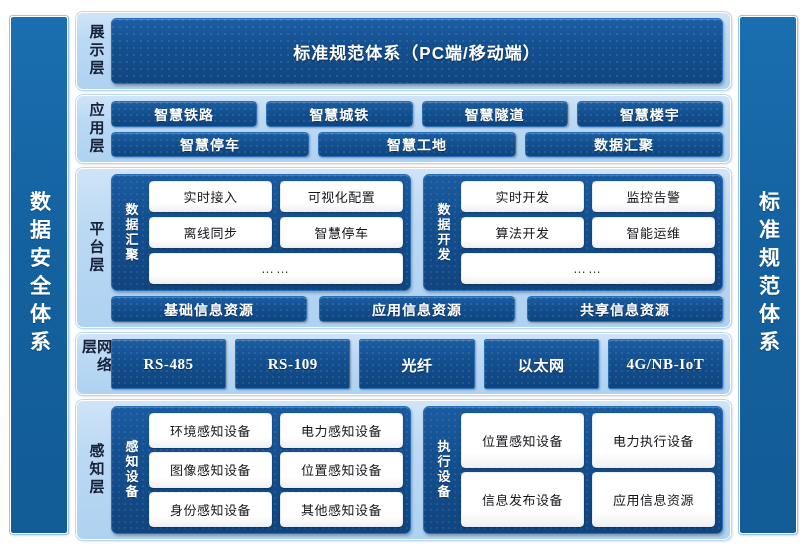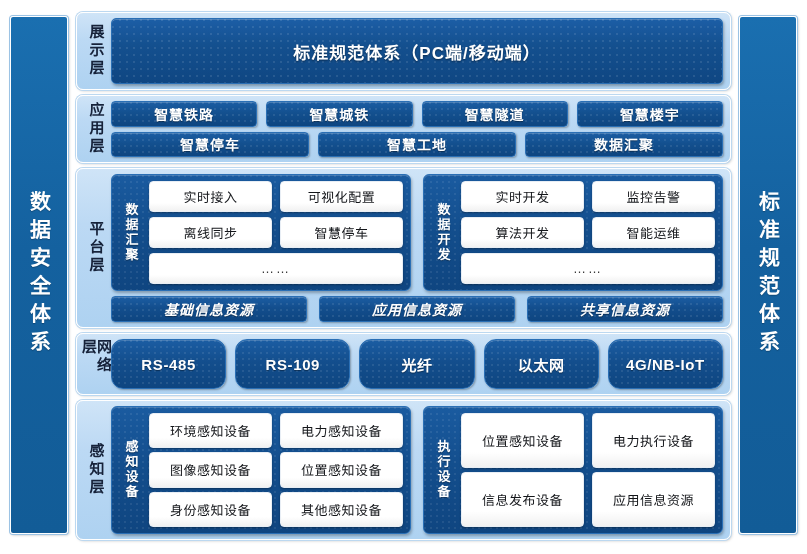--- a/index.html
+++ b/index.html
@@ -146,48 +146,49 @@
     background:linear-gradient(180deg,#ffffff 0%,#ffffff 72%,#f1f1f1 100%);
     border-radius:4px;
     border:1px solid #e8eef5;
     box-shadow:0 1px 2px rgba(0,0,0,.33);
     display:flex;align-items:center;justify-content:center;
     color:#14161a;font-size:13px;font-weight:400;letter-spacing:.5px;
   }
   .chip.wide{flex:1 1 100%;}
   .chip.dots{color:#3a3a3a;letter-spacing:2px;font-size:13px;}
 
-  .res-row{display:flex;gap:12px;flex:0 0 26px;height:26px;font-style:italic;}
+  .res-row{display:flex;gap:12px;flex:0 0 26px;height:26px;}
   .res-btn{
     flex:1 1 0;
     border-radius:4px;
     background:
       radial-gradient(circle at 1px 1px, rgba(255,255,255,.09) 0.9px, transparent 1.1px) 0 0/6px 6px,
       linear-gradient(180deg,#1b5da3 0%,#134e8d 45%,#0e4580 100%);
     border:1px solid #2a6fb5;
     box-shadow:inset 0 1px 0 rgba(255,255,255,.18), 1px 1px 2px rgba(0,0,0,.3);
     display:flex;align-items:center;justify-content:center;
     color:#ffffff;font-size:14px;font-weight:700;letter-spacing:1px;
     text-shadow:0 1px 1px rgba(0,0,0,.4);
   }
 
   
   .layer-net{flex:0 0 62px;}
   .net-row{display:flex;gap:9px;flex:1 1 auto;min-height:0;}
   .net-btn{
     flex:1 1 0;
-    border-radius:12px;
+    border-radius:2px;
     background:
       radial-gradient(circle at 1px 1px, rgba(255,255,255,.09) 0.9px, transparent 1.1px) 0 0/6px 6px,
       linear-gradient(180deg,#1b5da3 0%,#134e8d 45%,#0e4580 100%);
     border:1px solid #2a6fb5;
     box-shadow:inset 0 1px 0 rgba(255,255,255,.18), 1px 1px 2px rgba(0,0,0,.3);
     display:flex;align-items:center;justify-content:center;
     color:#ffffff;font-size:15px;font-weight:700;letter-spacing:.6px;
     text-shadow:0 1px 1px rgba(0,0,0,.4);
+    font-family:Liberation Serif, serif;
   }
 
   
   .layer-sense{flex:1 1 auto;min-height:0;}
   .sense-row{display:flex;gap:12px;flex:1 1 auto;min-height:0;}
   .sense-row .group-grid{gap:4px;}
 </style>
 </head>
 <body>
 

